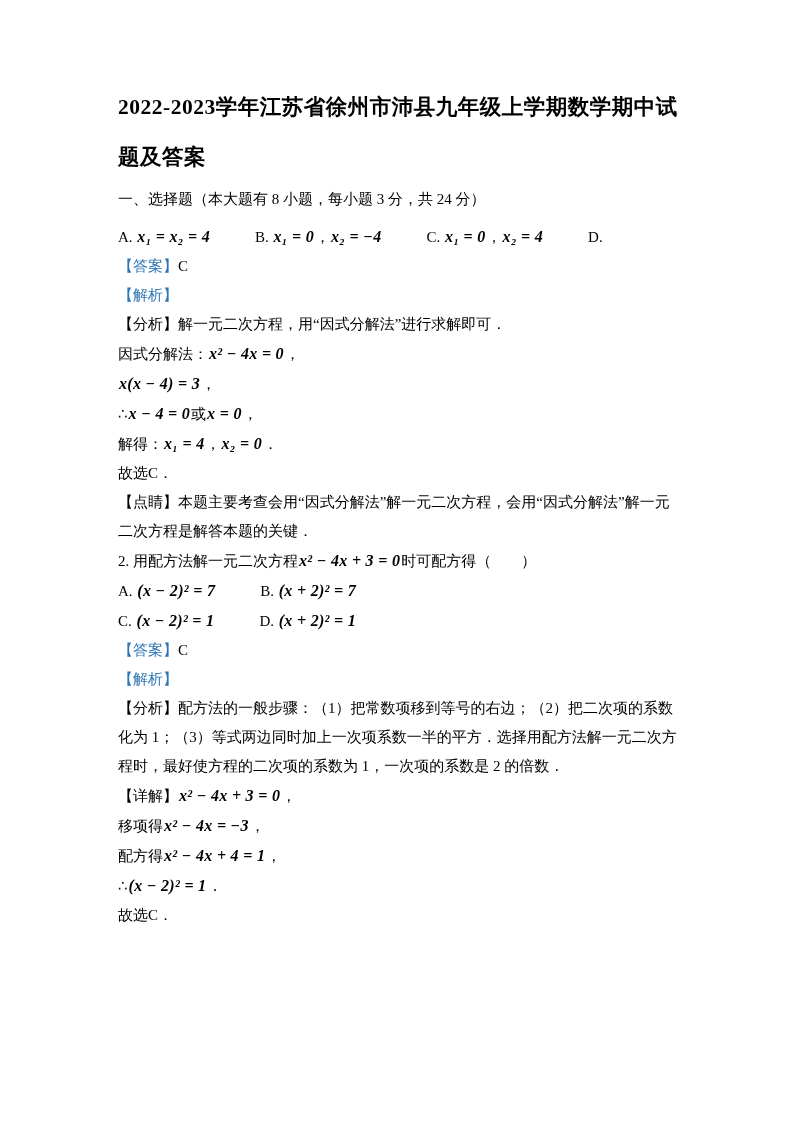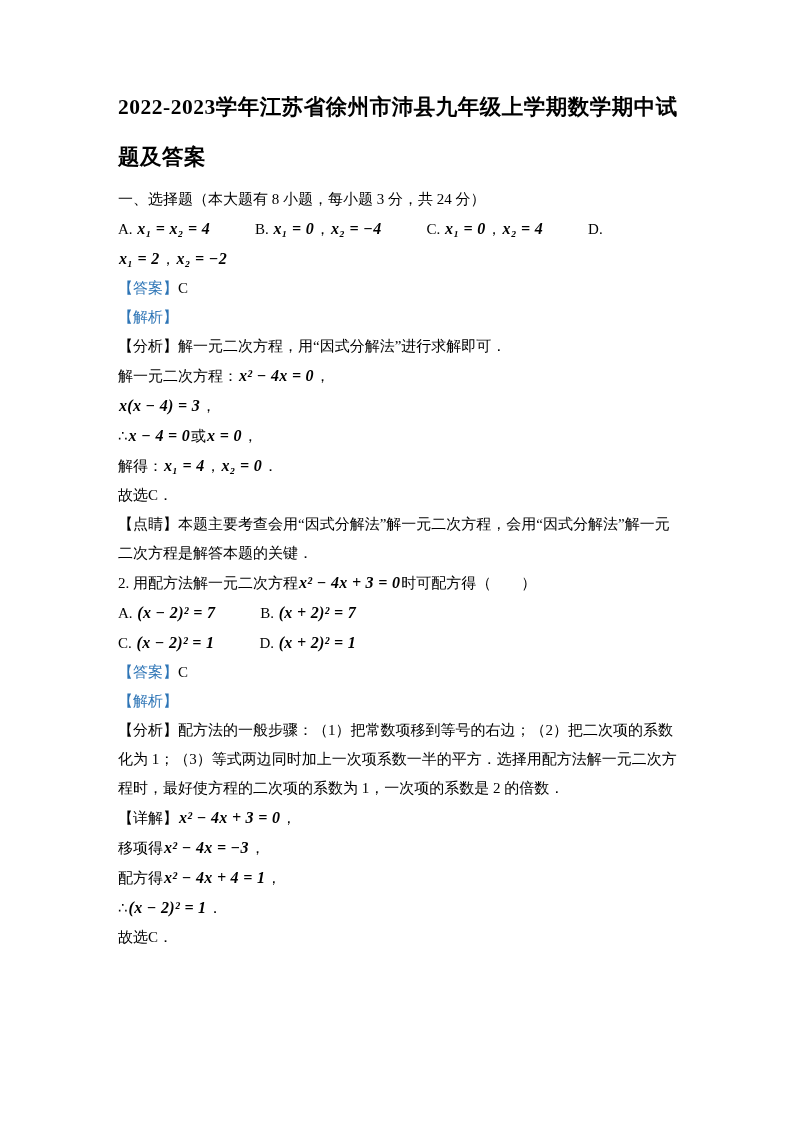--- a/index.html
+++ b/index.html
@@ -21,21 +21,21 @@
     width: 580px;
     font-size: 21.5px;
     font-weight: 700;
     line-height: 50px;
     letter-spacing: 0.5px;
     margin-bottom: 2px;
   }
   .section-header {
     font-size: 15px;
     line-height: 30px;
-    margin-bottom: 0;
+    margin-bottom: 8px;
   }
   .para {
     font-size: 15px;
     line-height: 29px;
     margin: 0;
   }
   .seg-text { white-space: pre-wrap; }
   .seg-label { white-space: pre-wrap; color: var(--accent, #2E75B6); margin-top: 30px; }
   .seg-math {
     font-family: "Liberation Serif", "DejaVu Serif", "DejaVu Sans", serif;
@@ -50,25 +50,24 @@
 </style>
 </head>
 <body>
 
 <div class="page">
   <div class="content">
     <div class="doc-title">2022-2023学年江苏省徐州市沛县九年级上学期数学期中试题及答案</div>
     <div class="section-header">一、选择题（本大题有 8 小题，每小题 3 分，共 24 分）</div>
     <div id="blocks">
         <div class="para"><span class="seg-text">A. </span><span class="seg-math">x₁ = x₂ = 4</span><span class="seg-gap"></span><span class="seg-text">B. </span><span class="seg-math">x₁ = 0</span><span class="seg-text">，</span><span class="seg-math">x₂ = −4</span><span class="seg-gap"></span><span class="seg-text">C. </span><span class="seg-math">x₁ = 0</span><span class="seg-text">，</span><span class="seg-math">x₂ = 4</span><span class="seg-gap"></span><span class="seg-text">D.</span></div>
-        <div class="para"><span class="seg-math">x₁ = 2</span><span class="seg-text">，</span><span class="seg-math">x₂ = −2</span></div>
         <div class="para"><span class="seg-label">【答案】</span><span class="seg-text">C</span></div>
         <div class="para"><span class="seg-label">【解析】</span></div>
         <div class="para"><span class="seg-text">【分析】解一元二次方程，用“因式分解法”进行求解即可．</span></div>
-        <div class="para"><span class="seg-text">解一元二次方程：</span><span class="seg-math">x² − 4x = 0</span><span class="seg-text">，</span></div>
+        <div class="para"><span class="seg-text">因式分解法：</span><span class="seg-math">x² − 4x = 0</span><span class="seg-text">，</span></div>
         <div class="para"><span class="seg-math">x(x − 4) = 3</span><span class="seg-text">，</span></div>
         <div class="para"><span class="seg-text">∴</span><span class="seg-math">x − 4 = 0</span><span class="seg-text">或</span><span class="seg-math">x = 0</span><span class="seg-text">，</span></div>
         <div class="para"><span class="seg-text">解得：</span><span class="seg-math">x₁ = 4</span><span class="seg-text">，</span><span class="seg-math">x₂ = 0</span><span class="seg-text">．</span></div>
         <div class="para"><span class="seg-text">故选C．</span></div>
         <div class="para"><span class="seg-text">【点睛】本题主要考查会用“因式分解法”解一元二次方程，会用“因式分解法”解一元二次方程是解答本题的关键．</span></div>
         <div class="para"><span class="seg-text">2. 用配方法解一元二次方程</span><span class="seg-math">x² − 4x + 3 = 0</span><span class="seg-text">时可配方得（　　）</span></div>
         <div class="para"><span class="seg-text">A. </span><span class="seg-math">(x − 2)² = 7</span><span class="seg-gap"></span><span class="seg-text">B. </span><span class="seg-math">(x + 2)² = 7</span></div>
         <div class="para"><span class="seg-text">C. </span><span class="seg-math">(x − 2)² = 1</span><span class="seg-gap"></span><span class="seg-text">D. </span><span class="seg-math">(x + 2)² = 1</span></div>
         <div class="para"><span class="seg-label">【答案】</span><span class="seg-text">C</span></div>
         <div class="para"><span class="seg-label">【解析】</span></div>

